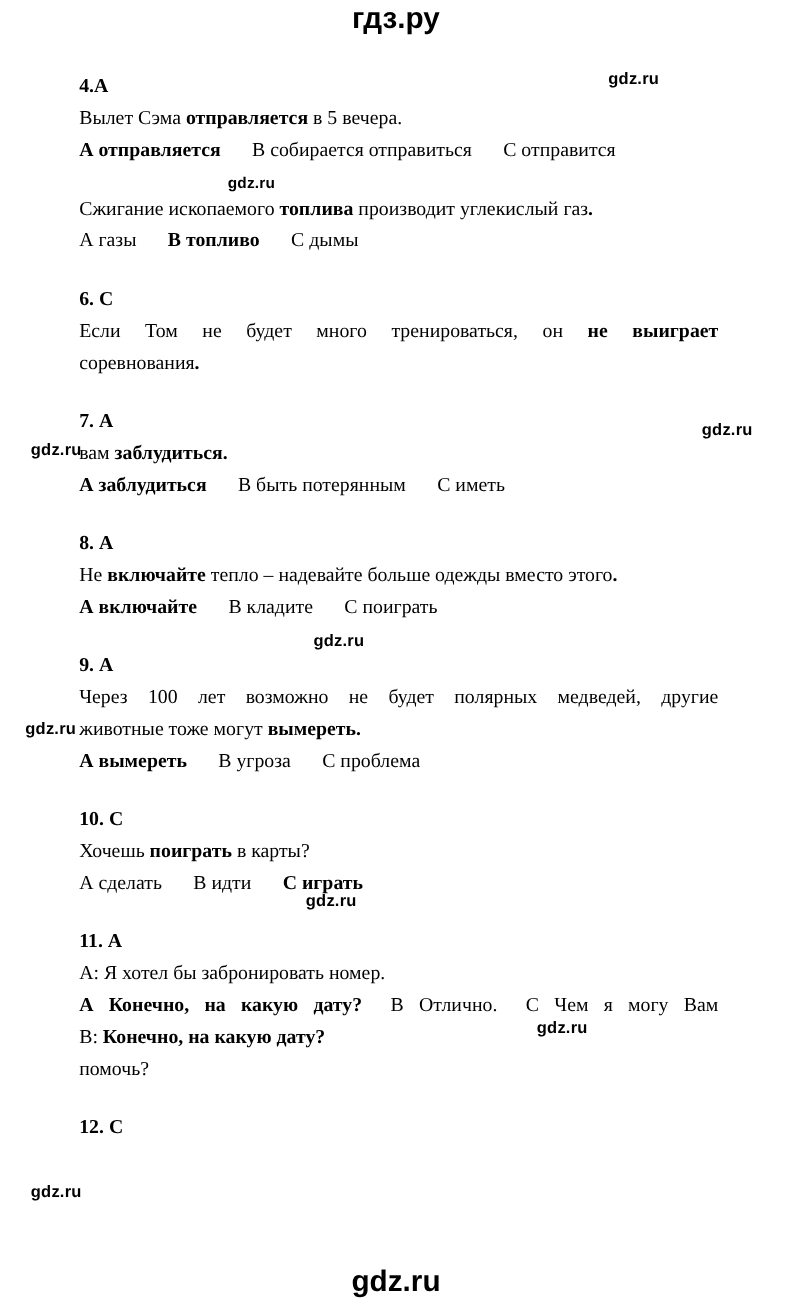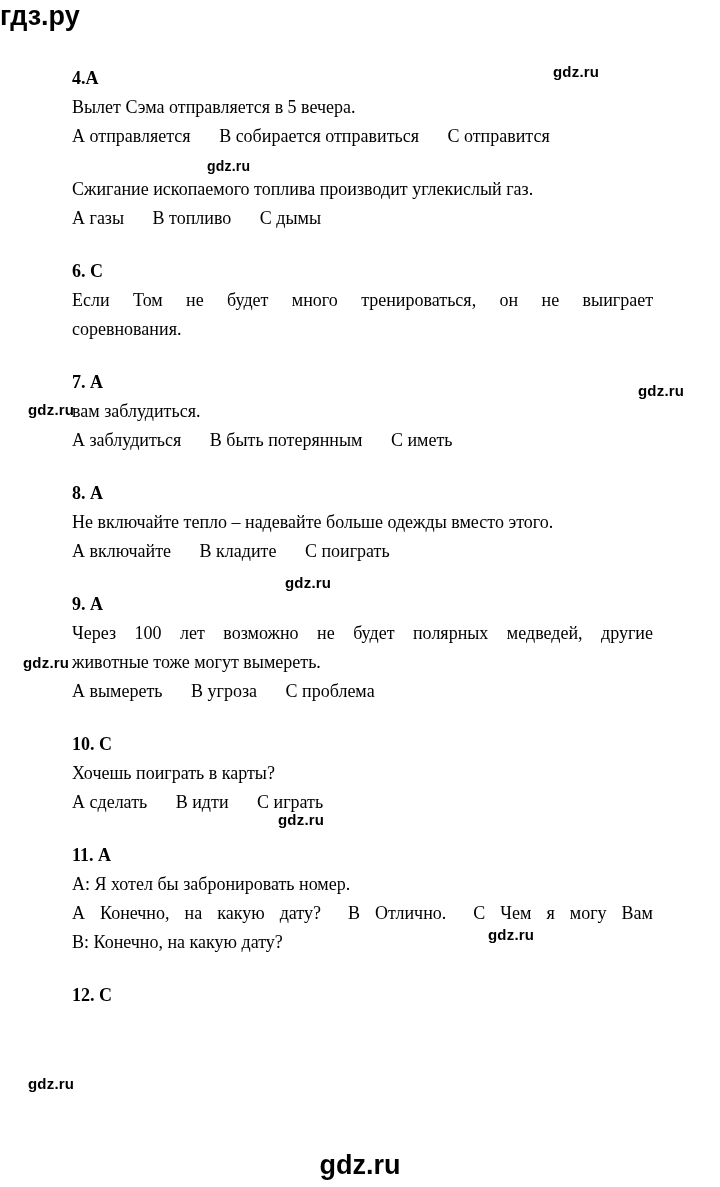--- a/index.html
+++ b/index.html
@@ -4,36 +4,37 @@
 <style>
   html, body { margin: 0; padding: 0; }
   body {
     width: 720px; height: 1187px;
     background: #ffffff; color: #000000;
     font-family: "Liberation Serif", serif;
     position: relative; overflow: hidden;
   }
   .site-title {
     position: absolute; top: 1px; left: 0; width: 720px;
+    text-align: center;
     font-family: "Liberation Sans", sans-serif;
     font-weight: bold; font-size: 27px; line-height: 30px;
   }
   .content {
     position: absolute; left: 72px; top: 64px; width: 581px;
     font-size: 18px; line-height: 29px;
   }
   .answer-section { margin-top: 24px; }
   .answer-section:first-child { margin-top: 0; }
   .answer-number { font-weight: bold; }
   .row { text-align: left; }
   .row.justify { text-align: justify; text-align-last: justify; }
   .row.options { white-space: nowrap; }
   .gap { display: inline-block; width: 24px; }
   .row.justify .gap { width: 12px; }
-  .b { font-weight: normal; }
+  .b { font-weight: bold; }
   .wm {
     position: absolute;
     font-family: "Liberation Sans", sans-serif;
     font-weight: bold; font-size: 15px; line-height: 15px;
     letter-spacing: 0.2px;
   }
   .wm1 { left: 553px; top: 64px; }
   .wm2 { left: 207px; top: 159px; font-size: 14px; }
   .wm3 { left: 638px; top: 383px; }
   .wm4 { left: 28px;  top: 402px; }
@@ -98,19 +99,20 @@
     <section class="answer-section">
       <div class="answer-number">10. С</div>
       <div class="row"><span>Хочешь </span><span class="b">поиграть</span><span> в карты?</span></div>
       <div class="row options"><span>А сделать</span><span class="gap"></span> <span>В идти</span><span class="gap"></span> <span class="b">С играть</span></div>
     </section>
     <section class="answer-section">
       <div class="answer-number">11. А</div>
       <div class="row"><span>А: Я хотел бы забронировать номер.</span></div>
       <div class="row justify options"><span class="b">А Конечно, на какую дату?</span><span class="gap"></span> <span>В Отлично.</span><span class="gap"></span> <span>С Чем я могу Вам</span></div>
       <div class="row"><span>В: </span><span class="b">Конечно, на какую дату?</span></div>
+      <div class="row"><span>помочь?</span></div>
     </section>
     <section class="answer-section">
       <div class="answer-number">12. С</div>
     </section>
   </div>
 
 <div class="footer-brand">gdz.ru</div>
 
 </body></html>

